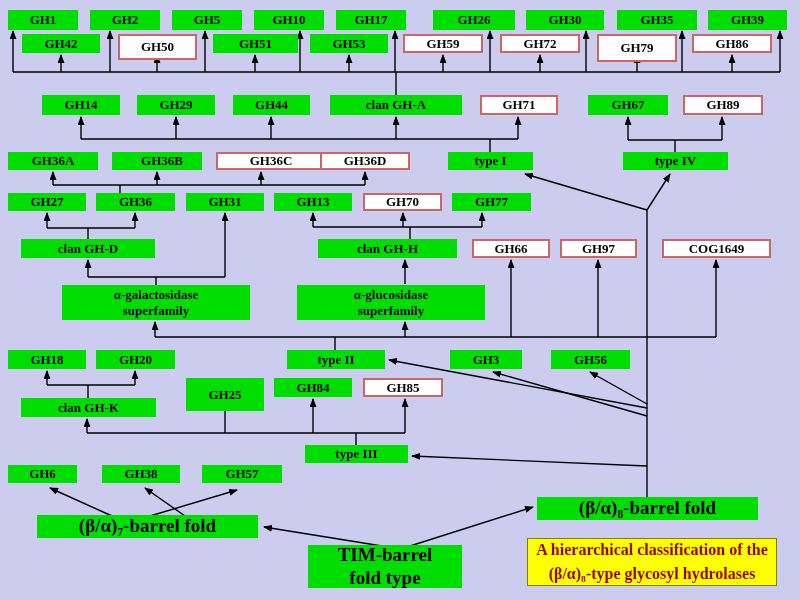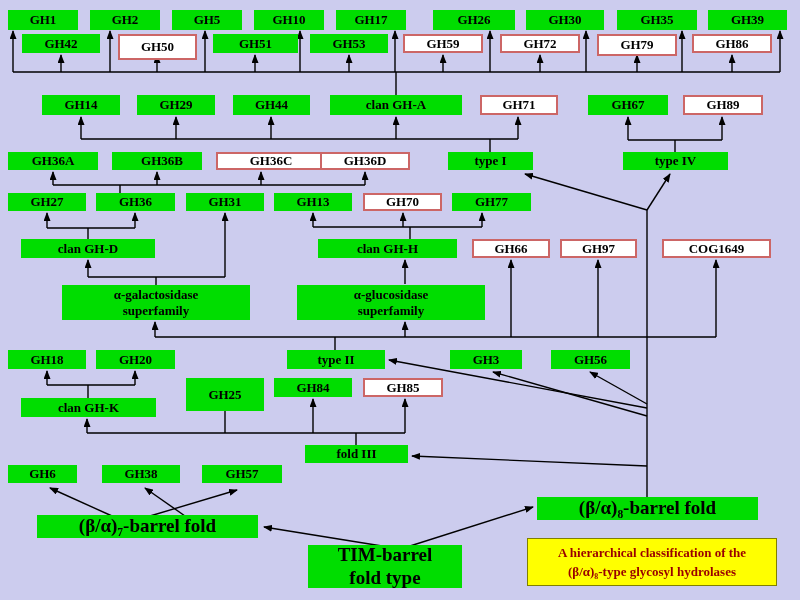--- a/index.html
+++ b/index.html
@@ -15,21 +15,21 @@
     text-align:center; font-weight:bold; font-size:13px; line-height:1.2;
     color:var(--text,#000); white-space:pre-line;
   }
   .node.green { background:var(--green,#00dd00); }
   .node.white { background:var(--white-fill,#fff); border:2px solid var(--white-border,#cc6666); }
   .node.big   { font-size:19px; }
   .caption {
     position:absolute; box-sizing:border-box;
     display:flex; flex-direction:column; align-items:center; justify-content:center;
     background:var(--caption-bg,#ffff00); border:1px solid var(--caption-border,#808000);
-    color:var(--caption-text,#990000); font-weight:bold; font-size:13px; line-height:1.5;
+    color:var(--caption-text,#990000); font-weight:bold; font-size:16px; line-height:1.5;
     text-align:center;
   }
 </style>
 </head>
 <body>
 
 <div class="stage">
   <svg class="connector-layer" width="800" height="600" viewBox="0 0 800 600">
     <defs>
       <marker id="arrowhead" markerWidth="9" markerHeight="7" refX="8" refY="3.5" orient="auto" markerUnits="userSpaceOnUse">
@@ -128,21 +128,21 @@
       <div class="node green" style="left: 433px; top: 10px; width: 82px; height: 20px;">GH26</div>
       <div class="node green" style="left: 526px; top: 10px; width: 78px; height: 20px;">GH30</div>
       <div class="node green" style="left: 617px; top: 10px; width: 80px; height: 20px;">GH35</div>
       <div class="node green" style="left: 708px; top: 10px; width: 79px; height: 20px;">GH39</div>
       <div class="node green" style="left: 22px; top: 34px; width: 78px; height: 19px;">GH42</div>
       <div class="node white" style="left: 118px; top: 34px; width: 79px; height: 26px;">GH50</div>
       <div class="node green" style="left: 213px; top: 34px; width: 85px; height: 19px;">GH51</div>
       <div class="node green" style="left: 310px; top: 34px; width: 78px; height: 19px;">GH53</div>
       <div class="node white" style="left: 403px; top: 34px; width: 80px; height: 19px;">GH59</div>
       <div class="node white" style="left: 500px; top: 34px; width: 80px; height: 19px;">GH72</div>
-      <div class="node white" style="left: 597px; top: 34px; width: 80px; height: 22px;">GH79</div>
+      <div class="node white" style="left: 597px; top: 34px; width: 80px; height: 28px;">GH79</div>
       <div class="node white" style="left: 692px; top: 34px; width: 80px; height: 19px;">GH86</div>
       <div class="node green" style="left: 42px; top: 95px; width: 78px; height: 20px;">GH14</div>
       <div class="node green" style="left: 137px; top: 95px; width: 78px; height: 20px;">GH29</div>
       <div class="node green" style="left: 233px; top: 95px; width: 77px; height: 20px;">GH44</div>
       <div class="node green" style="left: 330px; top: 95px; width: 132px; height: 20px;">clan GH-A</div>
       <div class="node white" style="left: 480px; top: 95px; width: 78px; height: 20px;">GH71</div>
       <div class="node green" style="left: 588px; top: 95px; width: 80px; height: 20px;">GH67</div>
       <div class="node white" style="left: 683px; top: 95px; width: 80px; height: 20px;">GH89</div>
       <div class="node green" style="left: 8px; top: 152px; width: 90px; height: 18px;">GH36A</div>
       <div class="node green" style="left: 112px; top: 152px; width: 90px; height: 18px; padding-left: 10px;">GH36B</div>
@@ -167,21 +167,21 @@
 superfamily</div>
       <div class="node green" style="left: 8px; top: 350px; width: 78px; height: 19px;">GH18</div>
       <div class="node green" style="left: 96px; top: 350px; width: 79px; height: 19px;">GH20</div>
       <div class="node green" style="left: 287px; top: 350px; width: 98px; height: 19px; font-family: Liberation Serif, serif;">type II</div>
       <div class="node green" style="left: 450px; top: 350px; width: 72px; height: 19px;">GH3</div>
       <div class="node green" style="left: 551px; top: 350px; width: 79px; height: 19px;">GH56</div>
       <div class="node green" style="left: 186px; top: 378px; width: 78px; height: 33px;">GH25</div>
       <div class="node green" style="left: 274px; top: 378px; width: 78px; height: 19px;">GH84</div>
       <div class="node white" style="left: 363px; top: 378px; width: 80px; height: 19px;">GH85</div>
       <div class="node green" style="left: 21px; top: 398px; width: 135px; height: 19px;">clan GH-K</div>
-      <div class="node green" style="left: 305px; top: 445px; width: 103px; height: 18px;">fold III</div>
+      <div class="node green" style="left: 305px; top: 445px; width: 103px; height: 18px;">type III</div>
       <div class="node green" style="left: 8px; top: 465px; width: 69px; height: 18px;">GH6</div>
       <div class="node green" style="left: 102px; top: 465px; width: 78px; height: 18px;">GH38</div>
       <div class="node green" style="left: 202px; top: 465px; width: 80px; height: 18px;">GH57</div>
       <div class="node green big" style="left: 37px; top: 515px; width: 221px; height: 23px;">(β/α)₇-barrel fold</div>
       <div class="node green big" style="left: 537px; top: 497px; width: 221px; height: 23px;">(β/α)₈-barrel fold</div>
       <div class="node green big" style="left: 308px; top: 545px; width: 154px; height: 43px;">TIM-barrel
 fold type</div>
     </div>
 
   <div class="caption" style="left:527px; top:538px; width:250px; height:48px;">

